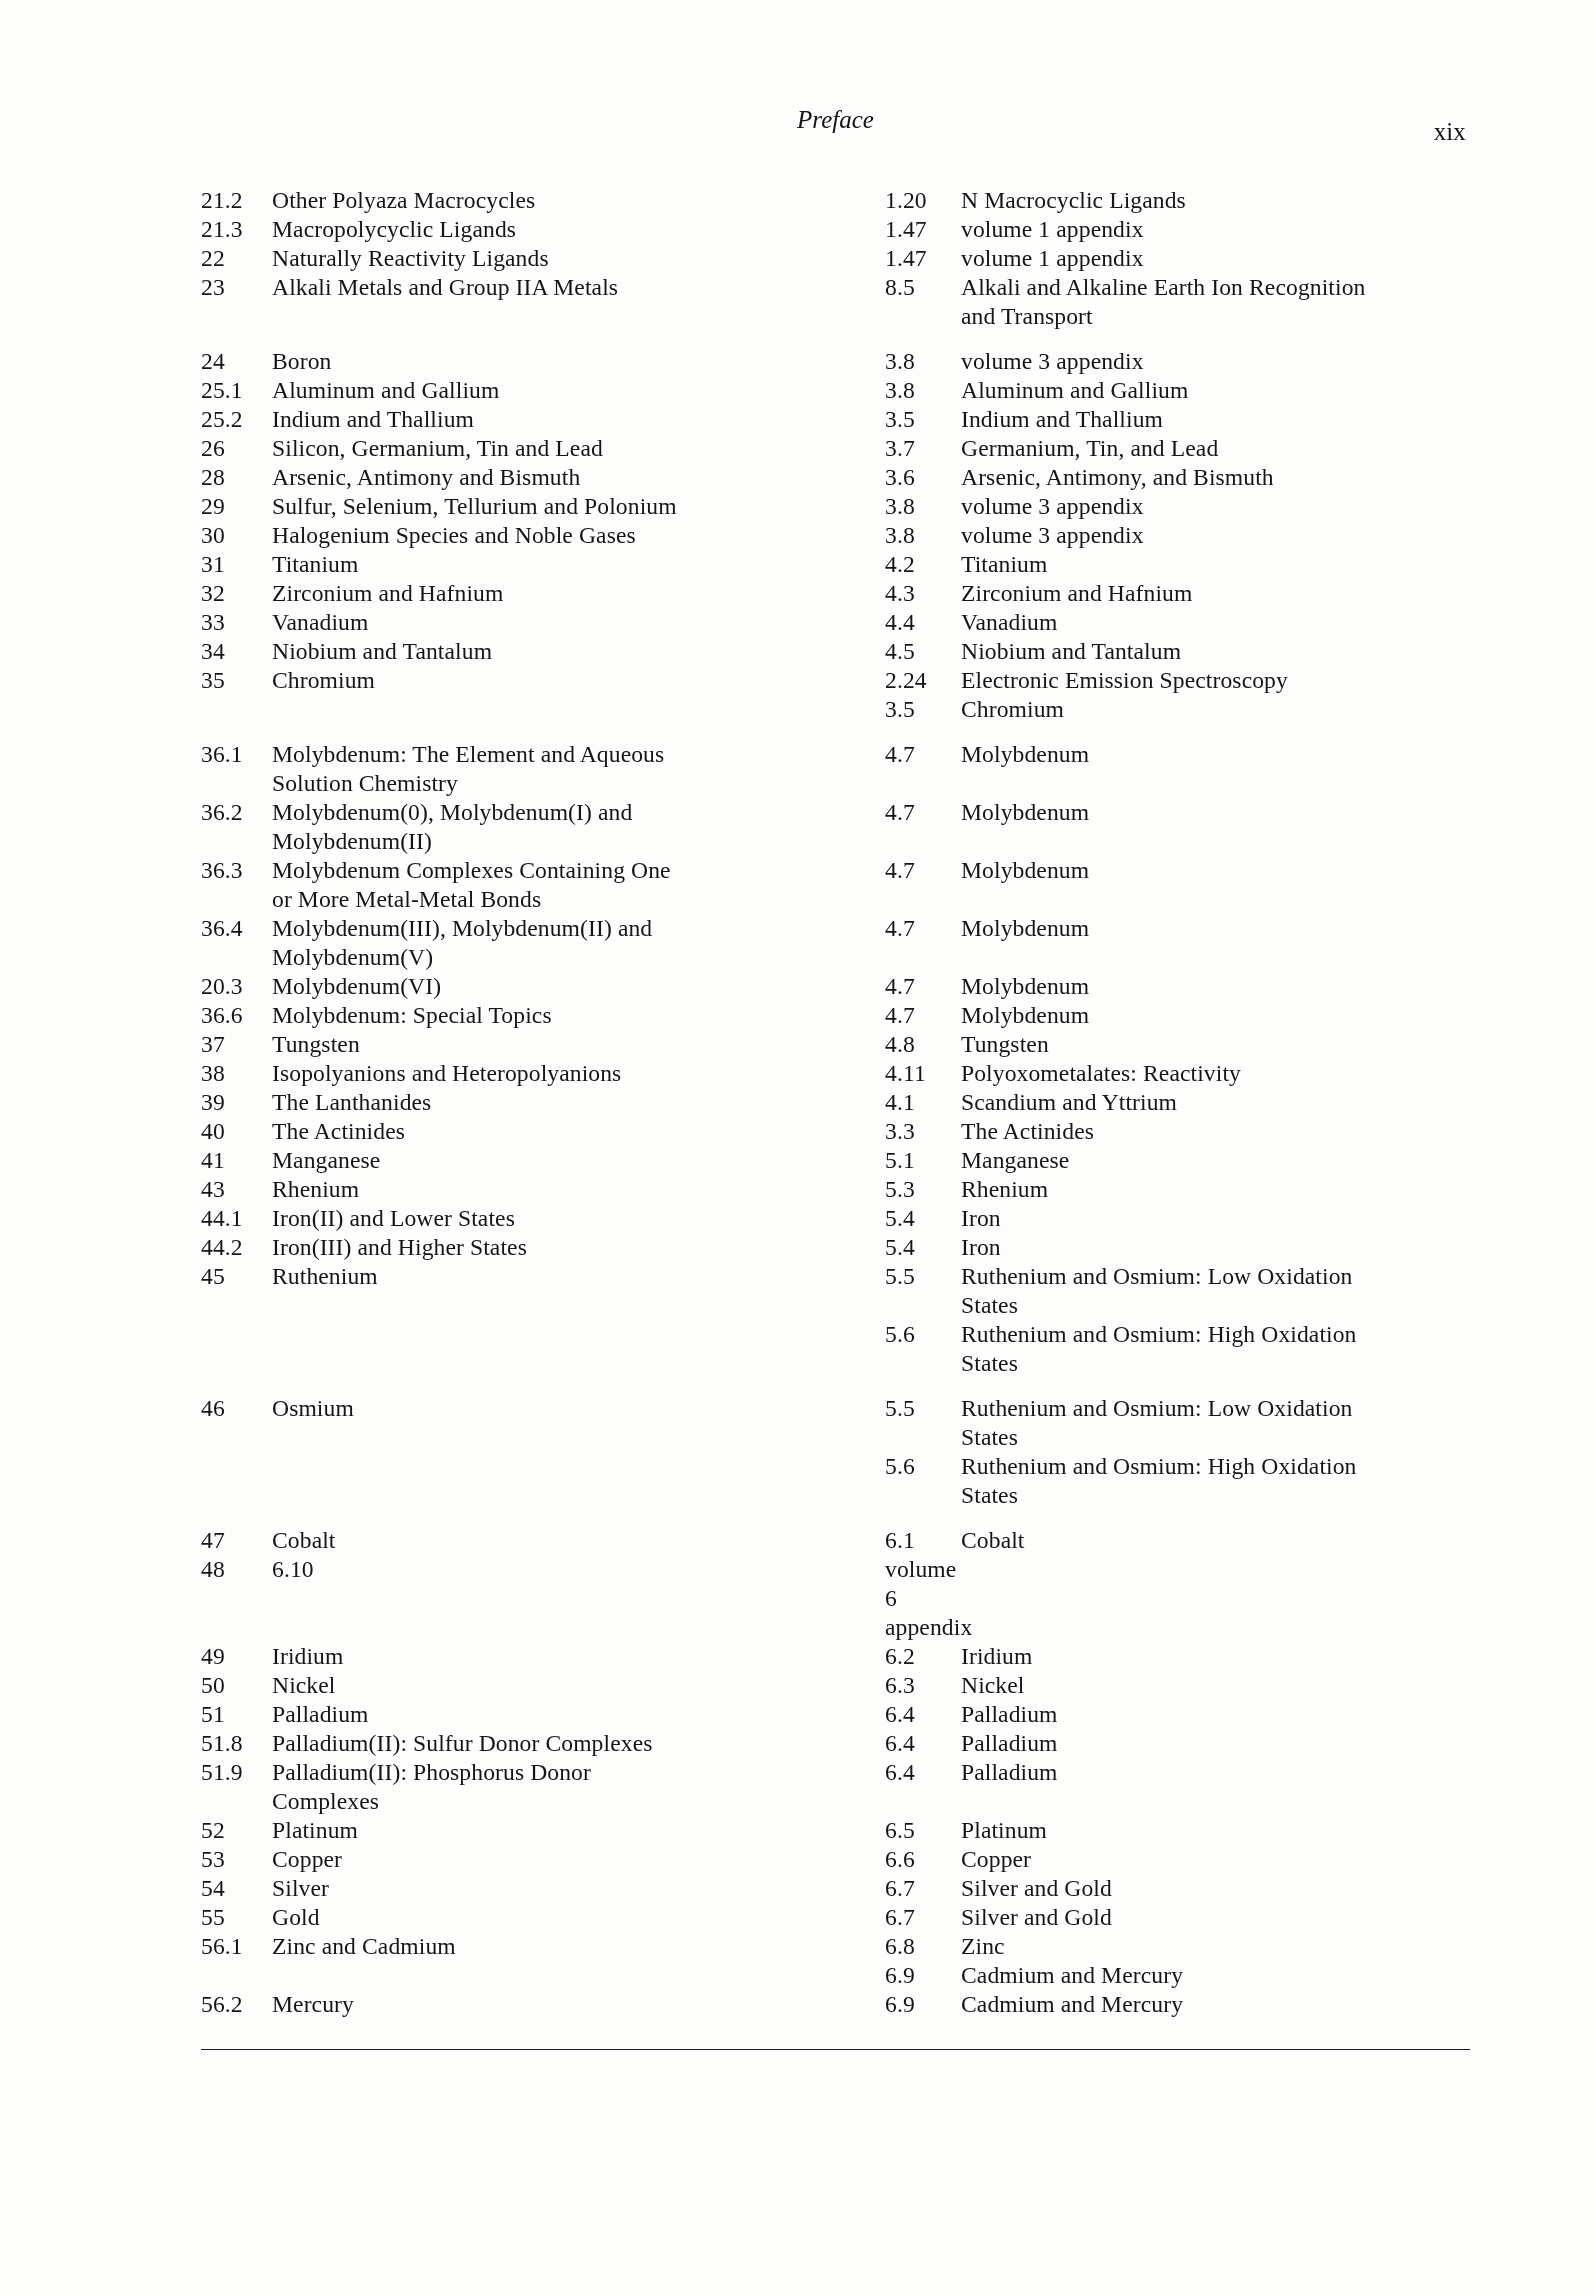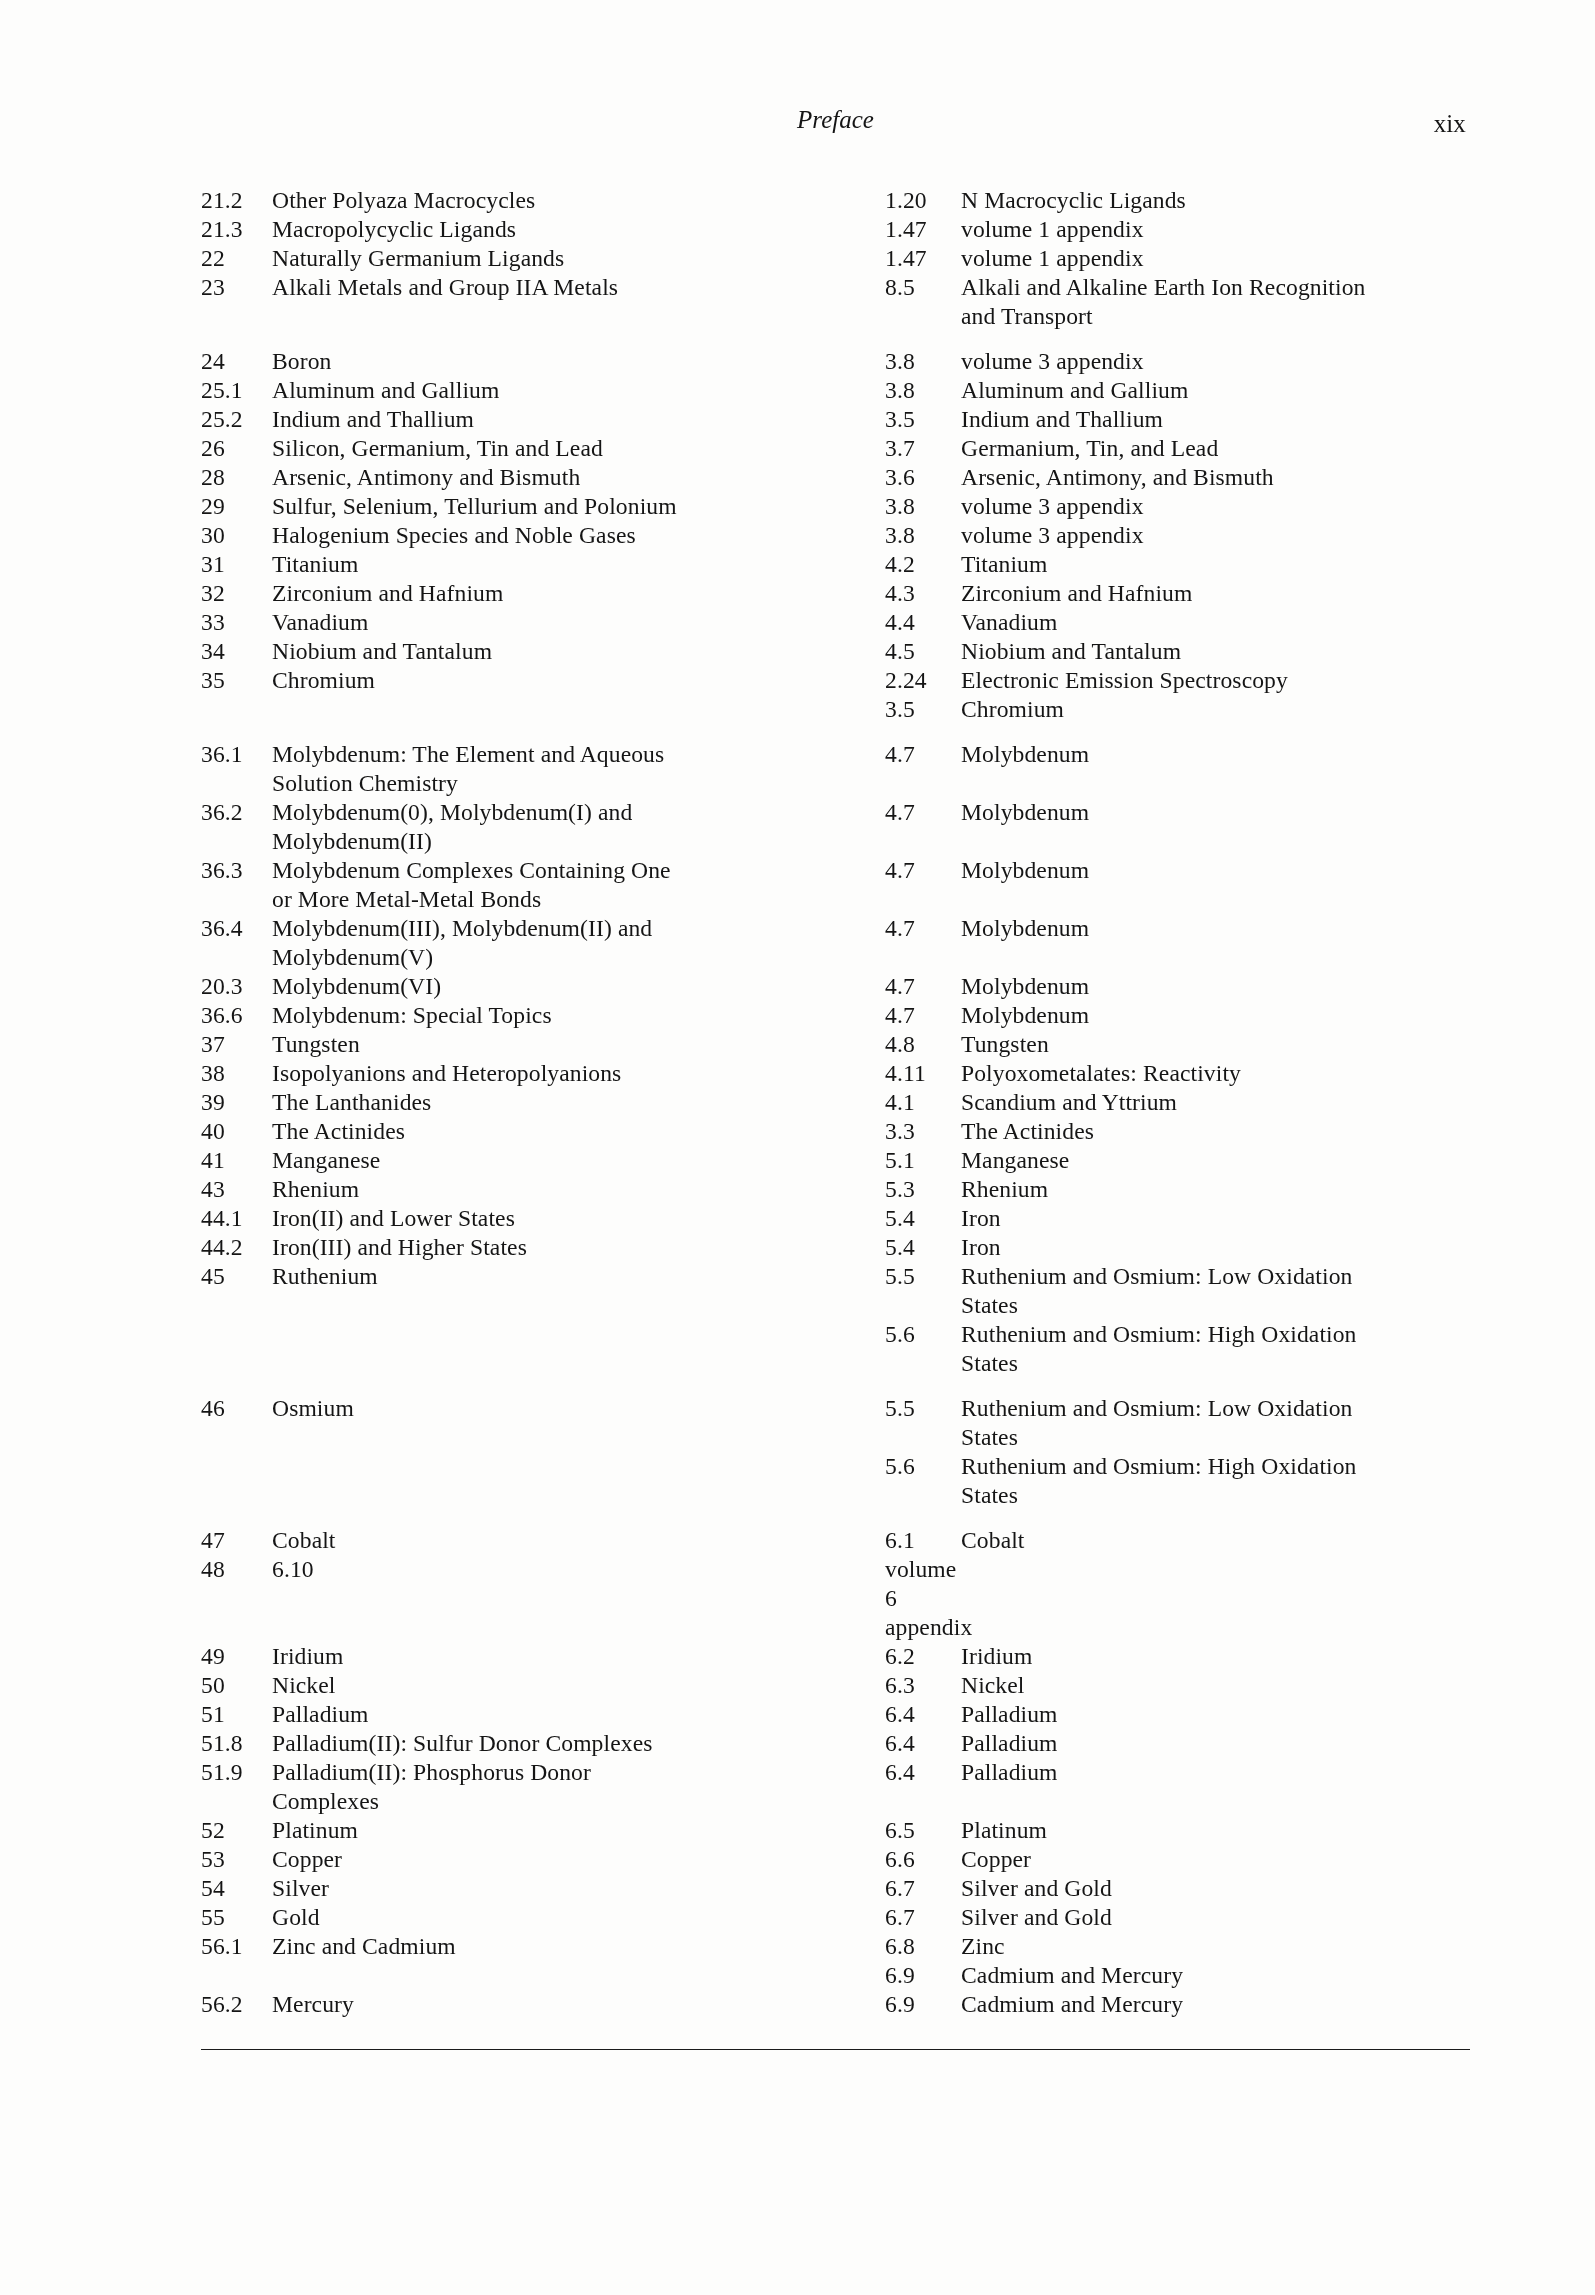--- a/index.html
+++ b/index.html
@@ -28,21 +28,21 @@
   }
   .running-title {
     position: absolute;
     left: 0; right: 0;
     text-align: center;
     font-style: italic;
   }
   .page-number {
     position: absolute;
     right: 4.3px;
-    top: 4px;
+    top: 12px;
   }
   .concordance { width: 100%; }
   .row {
     display: grid;
     grid-template-columns: 71px 613px 76px 1fr;
     align-items: start;
   }
   .row.gap-before { margin-top: 16px; }
   .cell {
     display: block;
@@ -80,21 +80,21 @@
 
   <div class="row">
     <span class="cell num">21.3</span>
     <span class="cell title">Macropolycyclic Ligands</span>
     <span class="cell num">1.47</span>
     <span class="cell title">volume 1 appendix</span>
   </div>
 
   <div class="row">
     <span class="cell num">22</span>
-    <span class="cell title">Naturally Germanium Ligands</span>
+    <span class="cell title">Naturally Reactivity Ligands</span>
     <span class="cell num">1.47</span>
     <span class="cell title">volume 1 appendix</span>
   </div>
 
   <div class="row">
     <span class="cell num">23</span>
     <span class="cell title">Alkali Metals and Group IIA Metals</span>
     <span class="cell num">8.5</span>
     <span class="cell title">Alkali and Alkaline Earth Ion Recognition
 and Transport</span>

